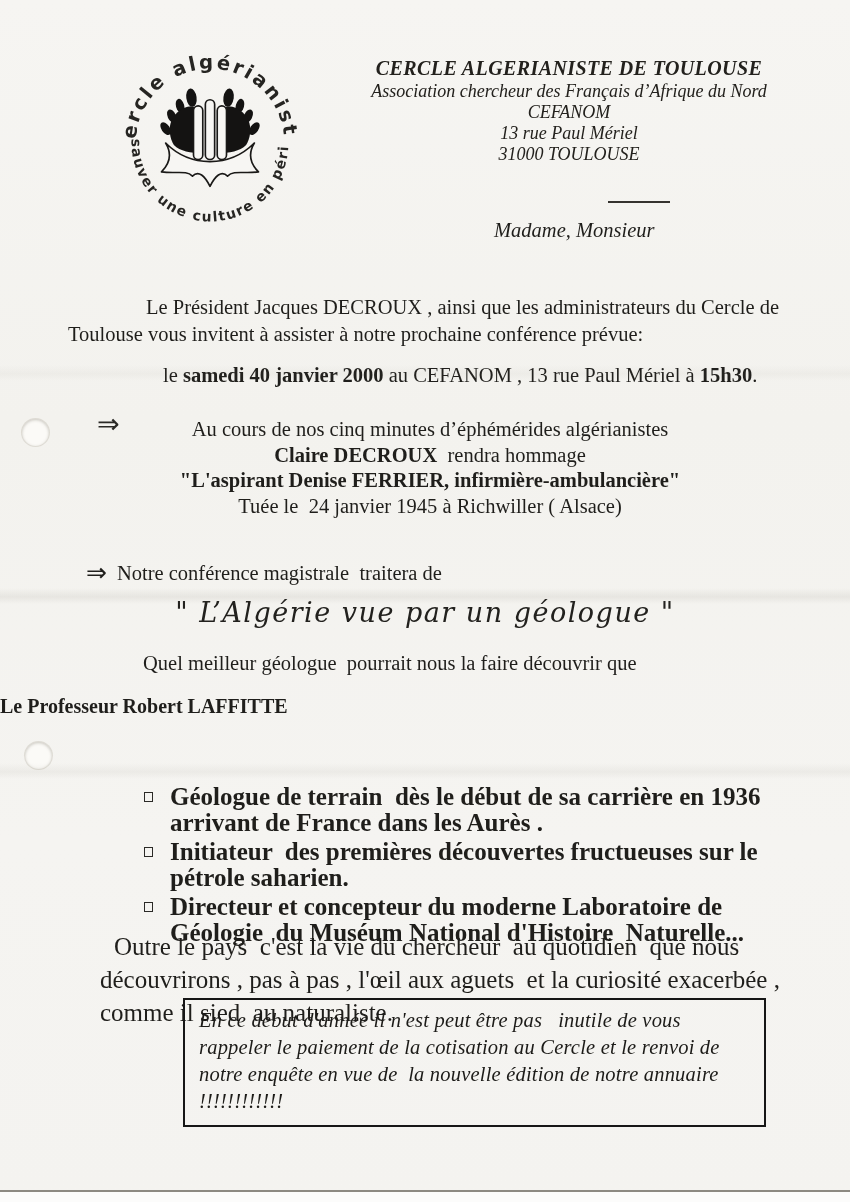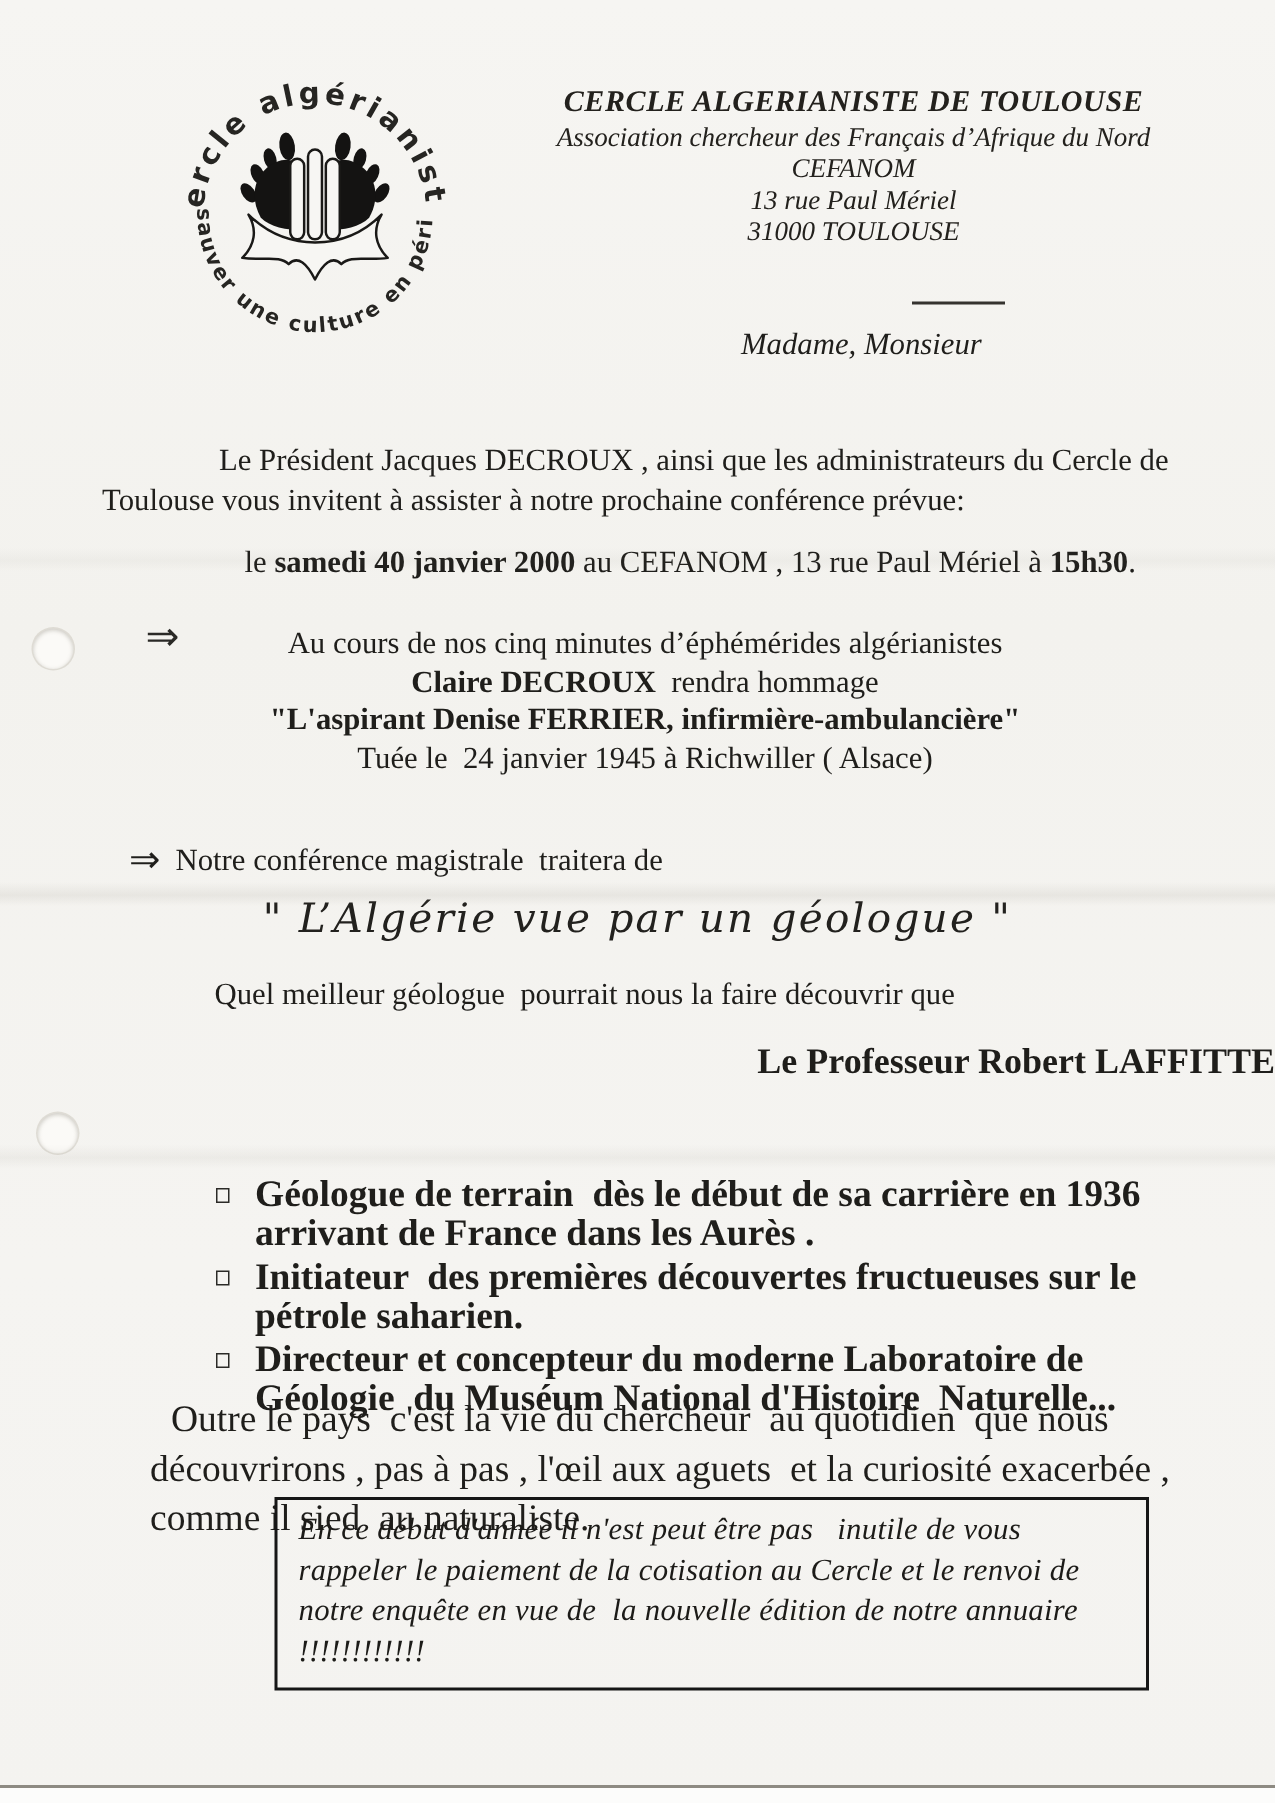--- a/index.html
+++ b/index.html
@@ -50,22 +50,22 @@
 
   .conf-intro { position:absolute; left:86px; top:558px; font-size:20.5px; }
   .conf-intro .arrow2 { font-size:25px; margin-right:10px; vertical-align:-1px; }
 
   .conf-title { position:absolute; left:0; top:597px; width:850px; text-align:center;
     font-family:"DejaVu Serif", serif; font-style:italic; font-size:27px;
     letter-spacing:1.5px; color:#22211e; }
 
   .question { position:absolute; left:143px; top:652px; font-size:20.5px; }
 
-  .speaker { position:absolute; left:0; top:695px; width:850px; text-align:right;
-    font-weight:bold; font-size:24px; }
+  .speaker { position:absolute; left:0; top:695px; width:850px; text-align:left;
+    font-weight:bold; font-size:20px; }
 
   .bullet-list { position:absolute; left:143px; top:784px; width:668px;
     list-style:none; font-size:25px; line-height:25.5px;font-weight:bold; }
   .bullet-list li { position:relative; padding-left:27px; margin-bottom:4px; }
   .bullet-list li::before { content:""; position:absolute; left:1px; top:8px;
     width:7px; height:8px; border:1.5px solid #2b2a27; background:transparent; }
 
   .closing { position:absolute; left:100px; top:930px; width:708px;
     font-size:25px; line-height:1.32; text-indent:14px; }
 

